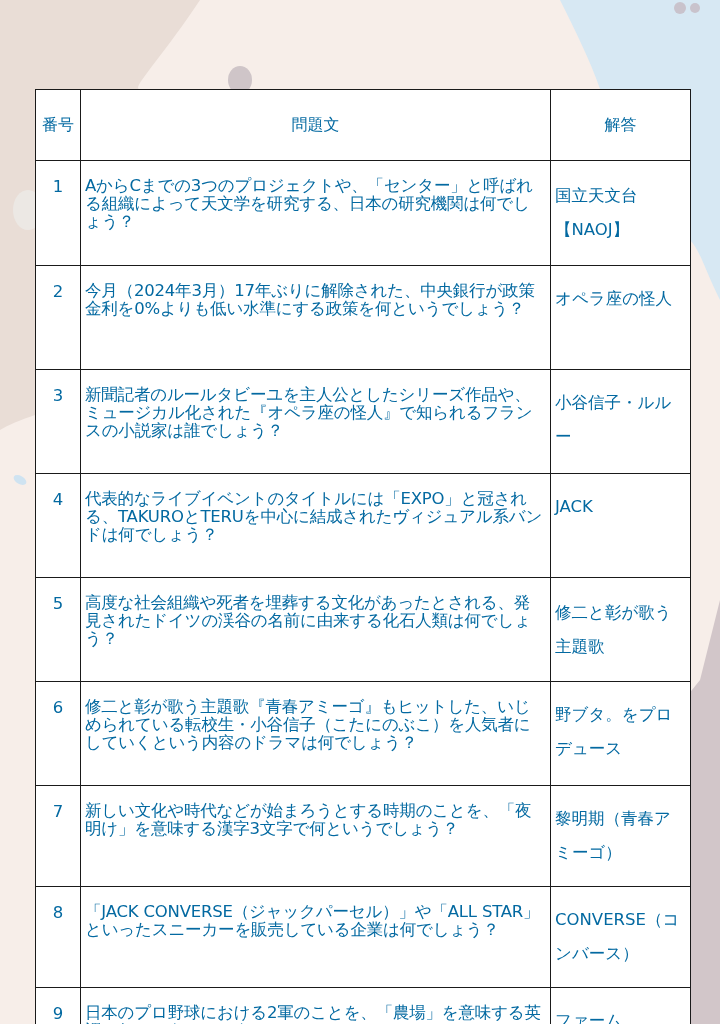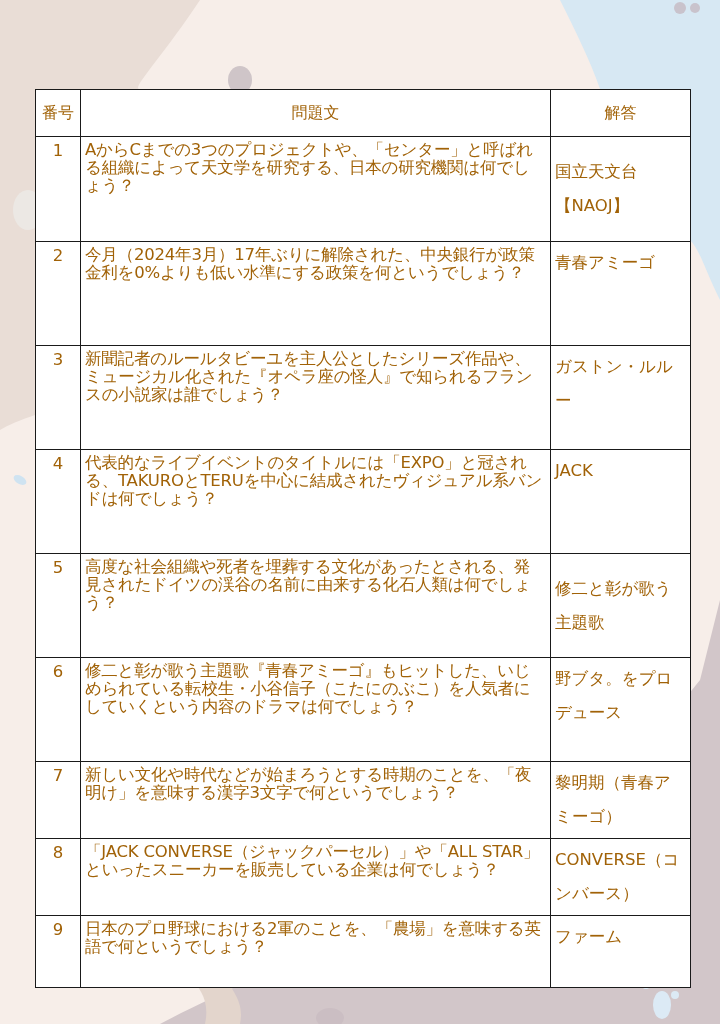--- a/index.html
+++ b/index.html
@@ -10,22 +10,22 @@
   }
   .bg { position: absolute; inset: 0; overflow: hidden; }
   .bg svg { position: absolute; left: 0; top: 0; }
   table.quiz {
     position: absolute; left: 35px; top: 89px;
     width: 655px; border-collapse: collapse; background: #ffffff;
     table-layout: fixed;
   }
   table.quiz td, table.quiz th {
     border: 1.5px solid #1a1a1a;
-    font-weight: normal; font-size: 16.5px; color: #a16207;
-    padding: 4px 4px; vertical-align: top;
+    font-weight: normal; font-size: 16.5px; color: #0369a1;
+    padding: 16px 4px; vertical-align: top;
   }
   table.quiz th { height: 38px; vertical-align: middle; text-align: center; font-size: 16px; }
   th.ans-h { color: #b01e1e; font-family: Liberation Serif, serif; }
   td.num { text-align: center; padding-top: 6px; }
   td.q { line-height: 18px; padding-top: 1px; letter-spacing: -0.2px; }
   td.a { color: #b01e1e; line-height: 34px; padding: 0 2px; vertical-align: bottom; padding-bottom: 6px; }
   td.a.mid { vertical-align: middle; border-radius: 6px; }
   col.c1 { width: 45px; } col.c2 { width: 470px; } col.c3 { width: 140px; }
 </style>
 </head>
@@ -67,26 +67,26 @@
   </thead>
   <tbody>
     <tr style="height:105px">
       <td class="num">1</td>
       <td class="q">AからCまでの3つのプロジェクトや、「センター」と呼ばれる組織によって天文学を研究する、日本の研究機関は何でしょう？</td>
       <td class="a mid">国立天文台【NAOJ】</td>
     </tr>
     <tr style="height:104px">
       <td class="num">2</td>
       <td class="q">今月（2024年3月）17年ぶりに解除された、中央銀行が政策金利を0%よりも低い水準にする政策を何というでしょう？</td>
-      <td class="a">青春アミーゴ</td>
+      <td class="a">オペラ座の怪人</td>
     </tr>
     <tr style="height:104px">
       <td class="num">3</td>
       <td class="q">新聞記者のルールタビーユを主人公としたシリーズ作品や、ミュージカル化された『オペラ座の怪人』で知られるフランスの小説家は誰でしょう？</td>
-      <td class="a">ガストン・ルルー</td>
+      <td class="a">小谷信子・ルルー</td>
     </tr>
     <tr style="height:104px">
       <td class="num">4</td>
       <td class="q">代表的なライブイベントのタイトルには「EXPO」と冠される、TAKUROとTERUを中心に結成されたヴィジュアル系バンドは何でしょう？</td>
       <td class="a">JACK</td>
     </tr>
     <tr style="height:104px">
       <td class="num">5</td>
       <td class="q">高度な社会組織や死者を埋葬する文化があったとされる、発見されたドイツの渓谷の名前に由来する化石人類は何でしょう？</td>
       <td class="a mid">修二と彰が歌う主題歌</td>

